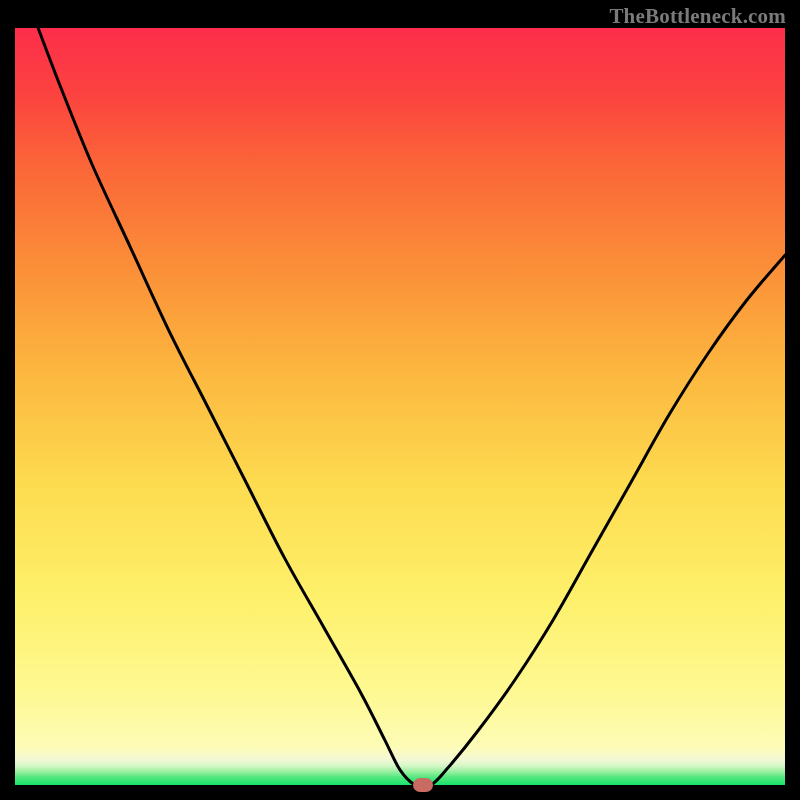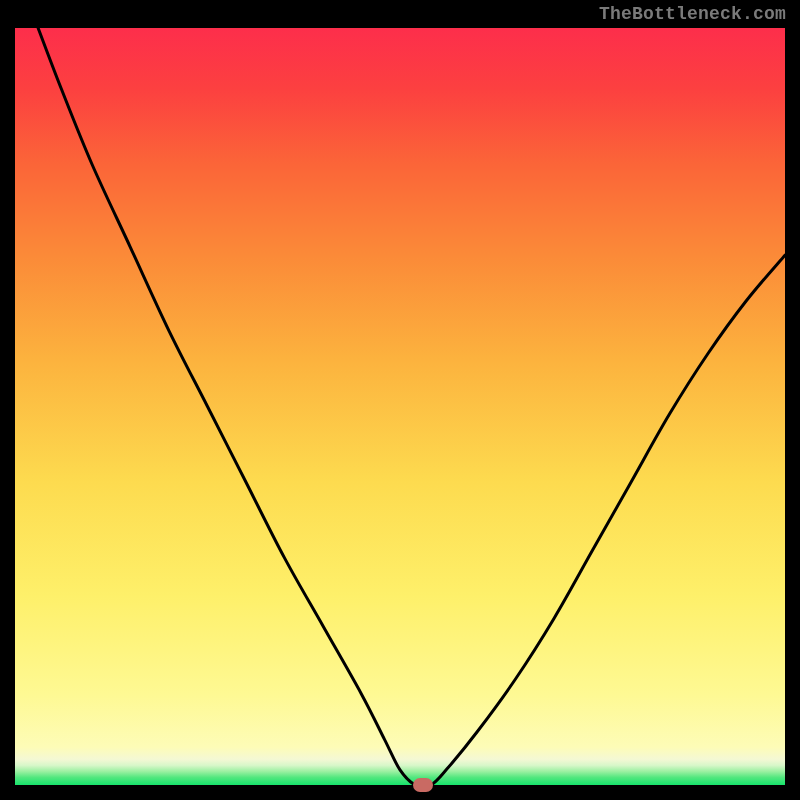--- a/index.html
+++ b/index.html
@@ -39,22 +39,22 @@
       #fb8a38 70%,
       #fb6538 82%,
       #fc4040 92%,
       #fd2e4b 100%
     );
   }
   .watermark {
     position: absolute;
     top: 4px;
     right: 14px;
-    font-family: Liberation Mono, monospace;
-    font-size: 18px;
+    font-family: Liberation Serif, serif;
+    font-size: 21px;
     font-weight: bold;
     color: #7a7a7a;
     letter-spacing: 0.2px;
   }
   .curve {
     position: absolute;
     left: 15px;
     top: 28px;
     width: 770px;
     height: 757px;

